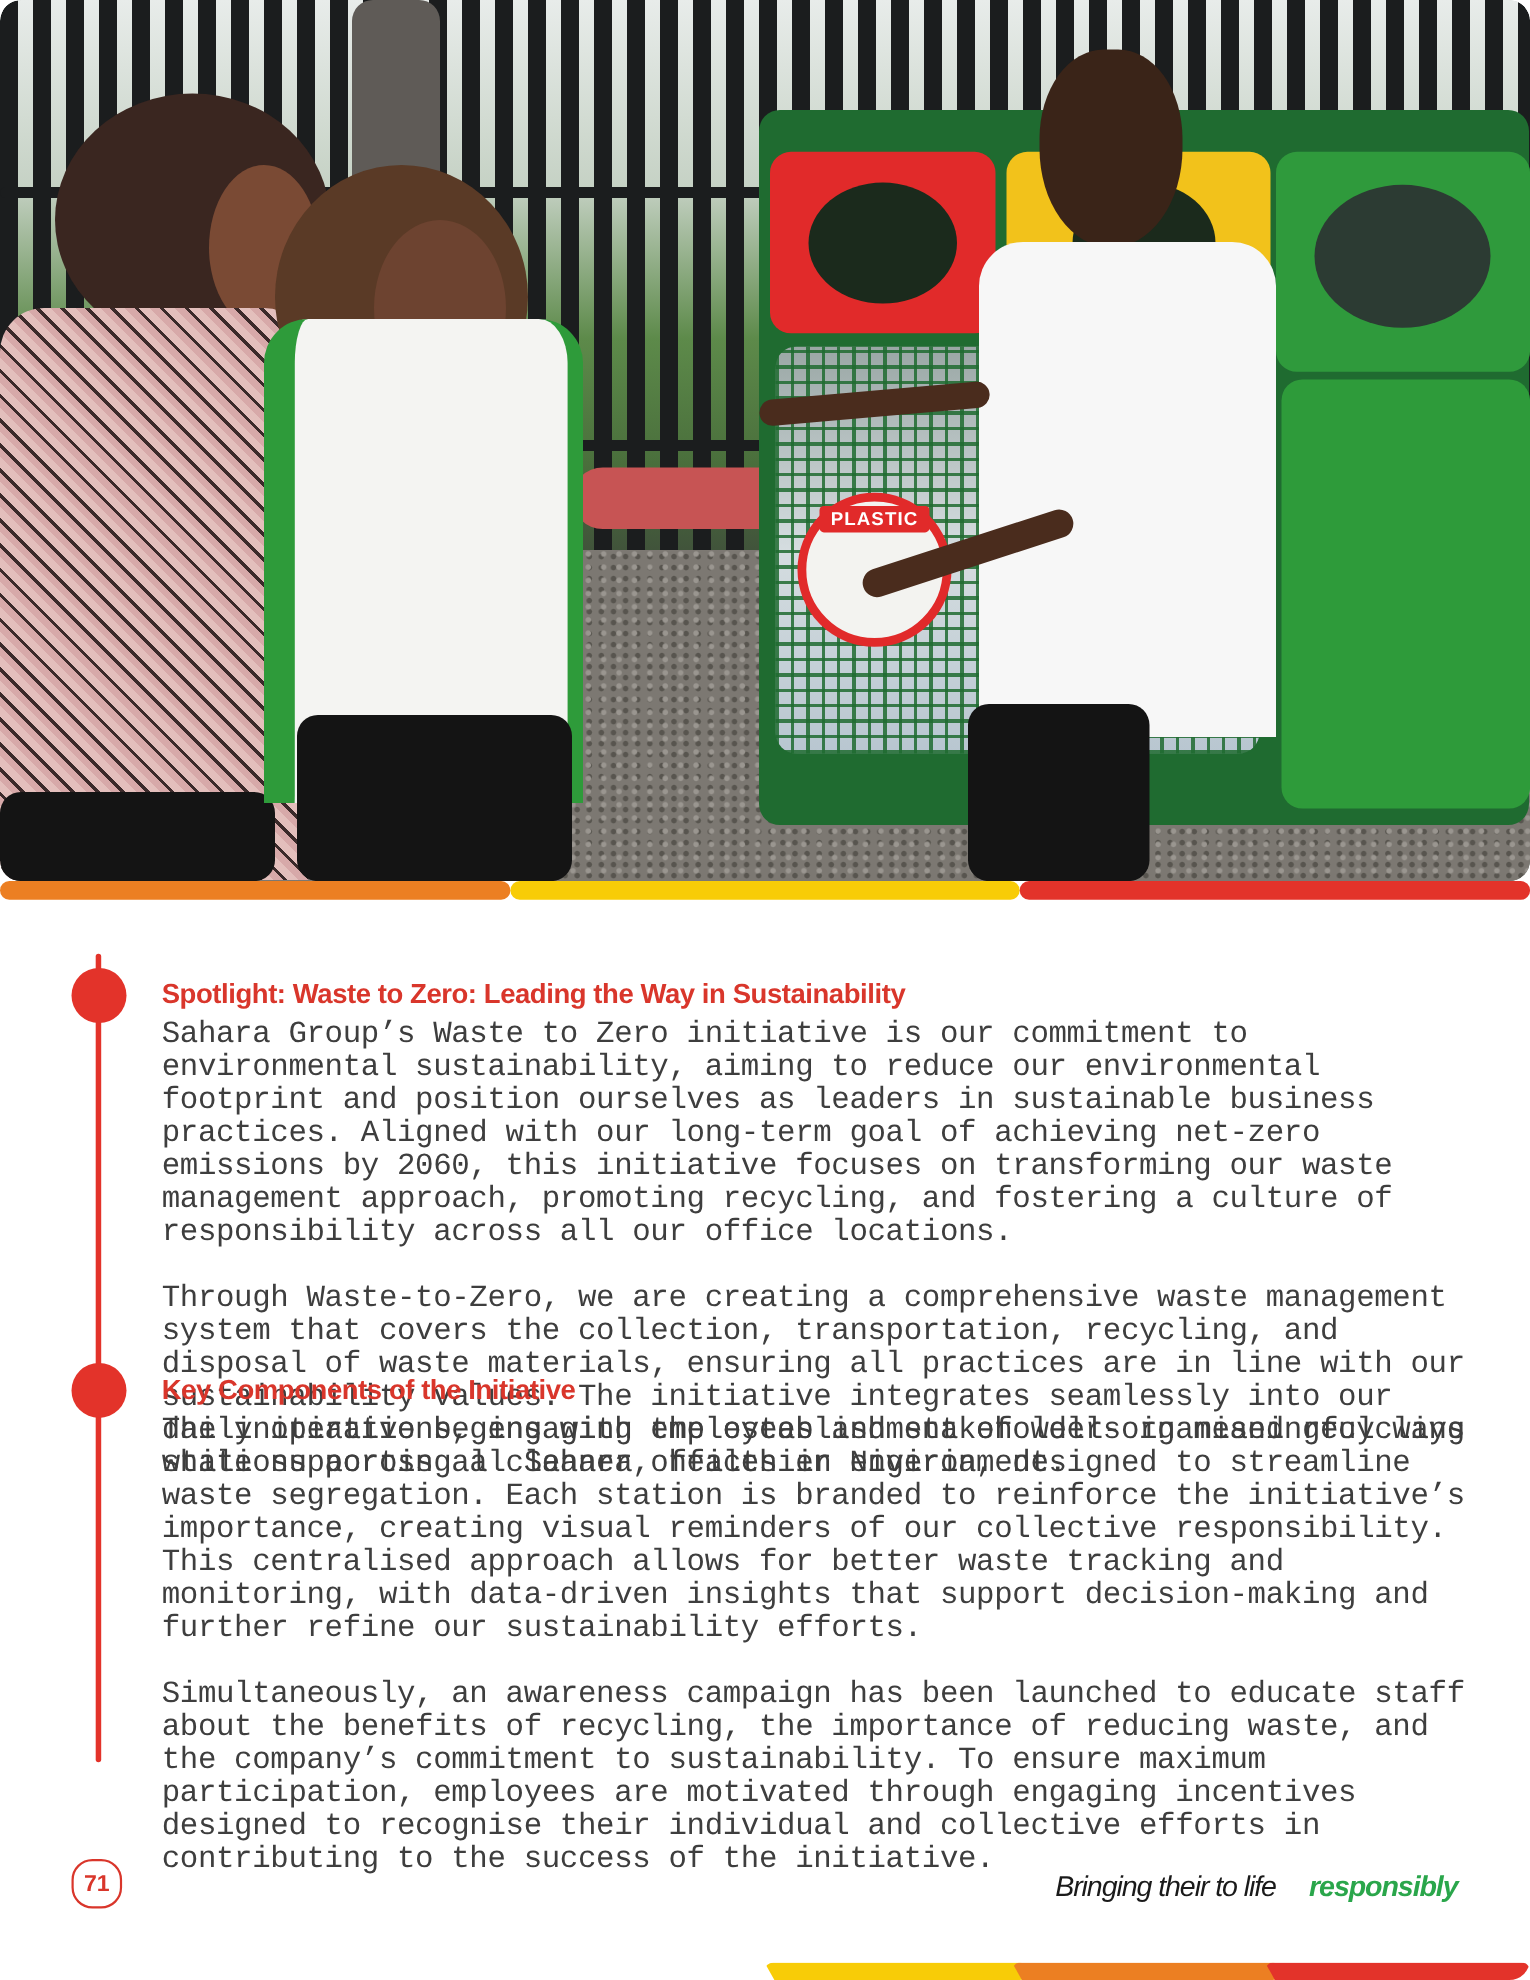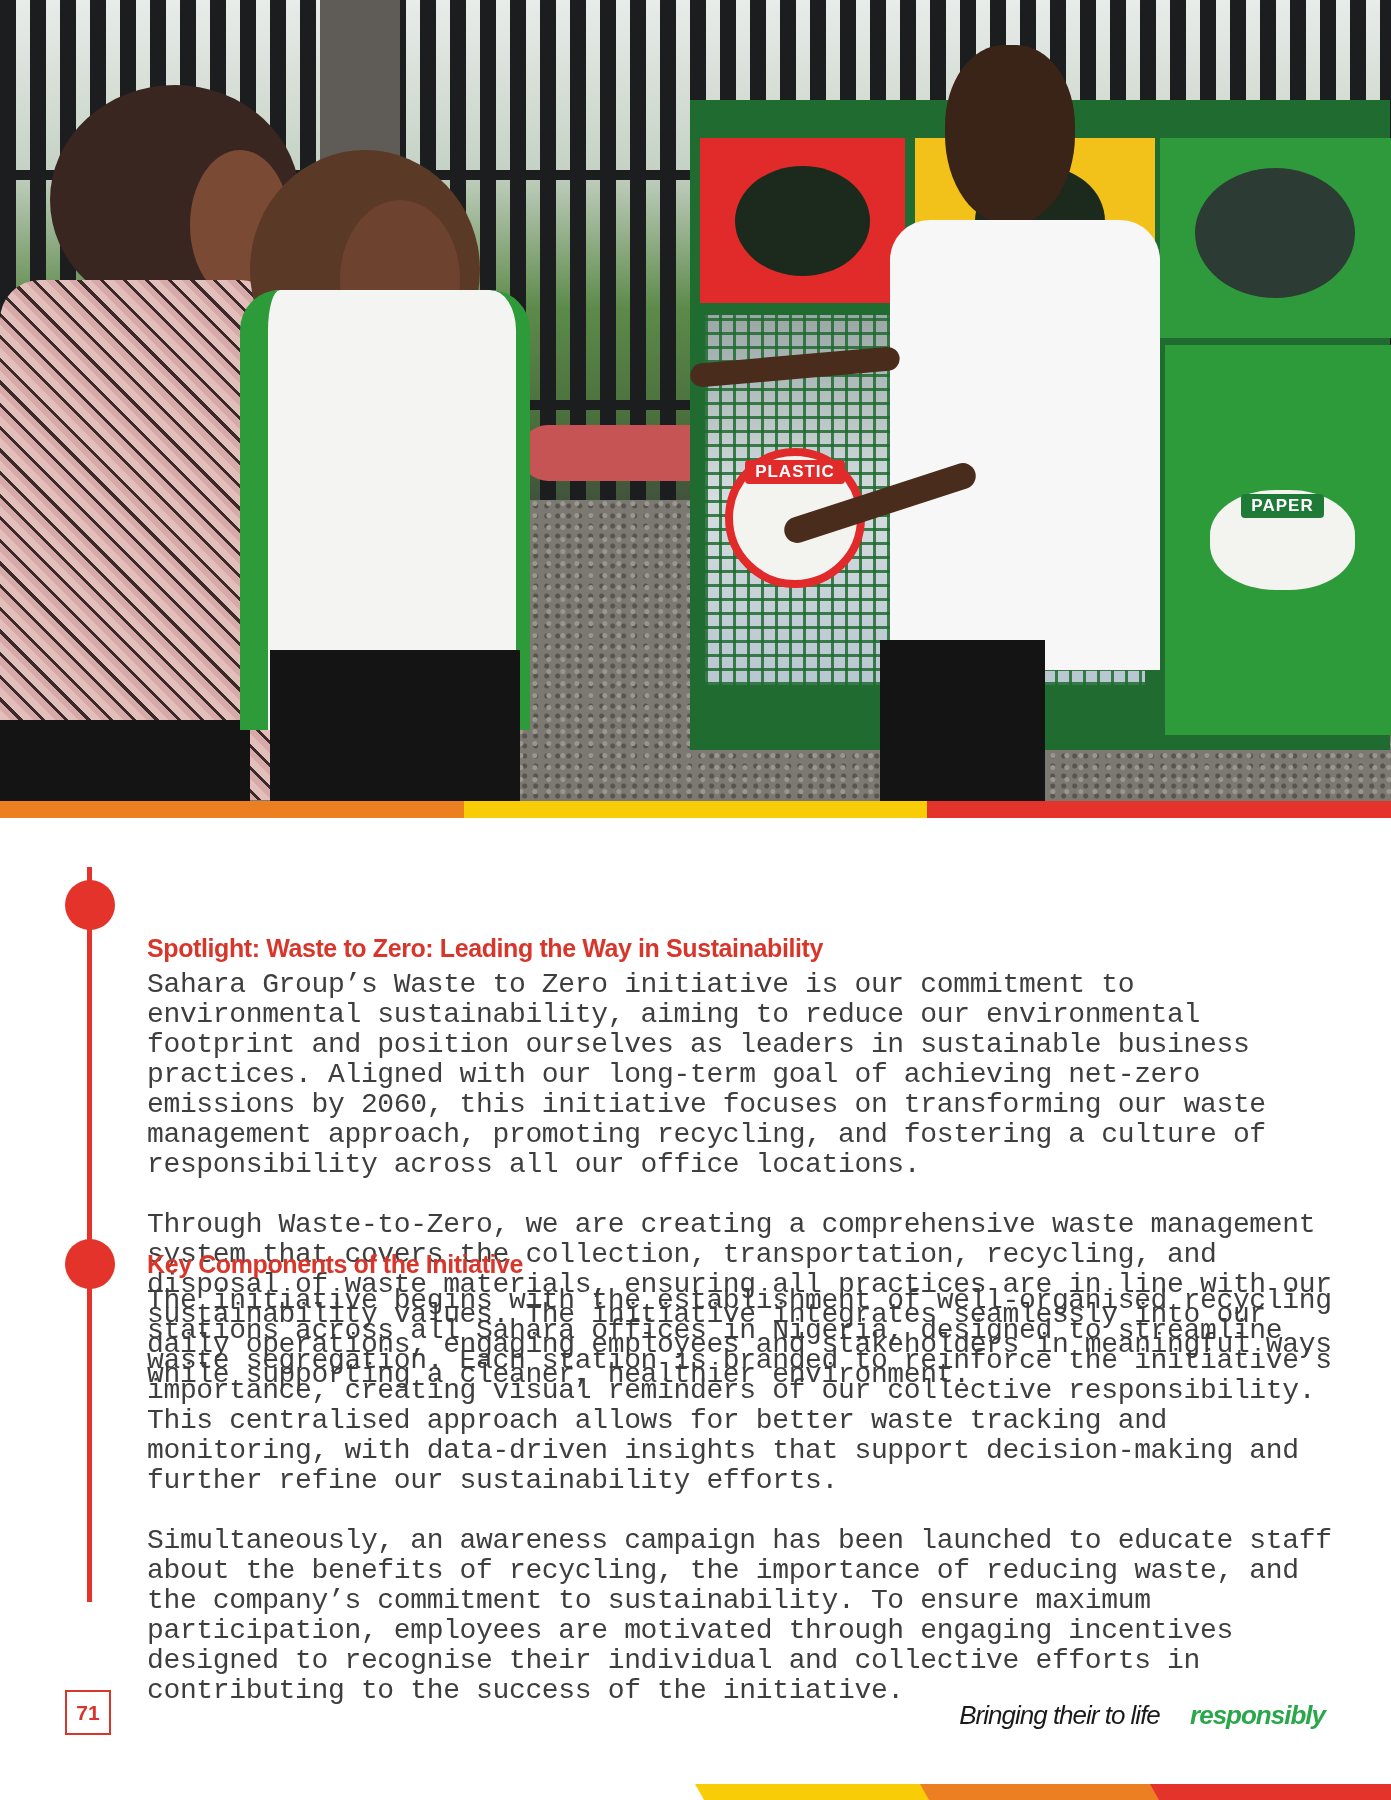--- a/index.html
+++ b/index.html
@@ -1,15 +1,15 @@
 <!DOCTYPE html>
 <html><head>
 <meta charset="utf-8">
 <style>
-  * { box-sizing: border-box; margin: 0; padding: 0; }
+  * { box-sizing: border-box; margin: 0; padding: 0; border-radius: 19px; }
   html, body { width: 1391px; height: 1800px; background: #ffffff; overflow: hidden; }
   body { position: relative; font-family: "Liberation Sans", sans-serif; }
 
   
   .photo {
     position: absolute; left: 0; top: 0; width: 1391px; height: 801px;
     overflow: hidden;
     background: linear-gradient(180deg, #cfd6d2 0%, #b9c2b8 40%, #8a8f88 70%, #6d6e6a 100%);
   }
   .fence {
@@ -65,21 +65,21 @@
   .timeline-dot { position: absolute; width: 50px; height: 50px; border-radius: 50%; background: #e3332a; }
   .heading {
     font-family: "Liberation Sans", sans-serif; font-weight: bold; color: #d9362b;
     font-size: 25px; letter-spacing: -0.4px; line-height: 40px;
   }
   .para {
     font-family: Liberation Mono, monospace; color: #3e3e3e; font-size: 28px;
     line-height: 30px; letter-spacing: -0.35px; font-weight: 300;
   }
   .para + .para { margin-top: 30px; }
-  .section-1 { position: absolute; left: 147px; top: 884px; width: 1200px; margin-top: 44px; }
+  .section-1 { position: absolute; left: 147px; top: 884px; width: 1200px; }
   .section-2 { position: absolute; left: 147px; top: 1244px; width: 1200px; }
   .section-1 .para:first-of-type, .section-2 .para:first-of-type { margin-top: 2px; }
 
   
   .page-num {
     position: absolute; left: 65px; top: 1690px; width: 46px; height: 45px;
     border: 2px solid #d9362b; color: #d9362b; font-weight: bold; font-size: 21px;
     display: flex; align-items: center; justify-content: center;
   }
   .tagline {
@@ -107,23 +107,20 @@
     <div class="bin-hole" style="left:60px;top:28px;width:130px;height:110px;"></div>
   </div>
   <div class="bin-green-top">
     <div class="bin-hole" style="left:35px;top:30px;width:160px;height:130px;background:#2c3b33;"></div>
   </div>
   <div class="mesh"></div>
   <div class="bin-green"></div>
 
   <div class="label-sign" style="left:725px;top:448px;width:140px;height:140px;border:8px solid #e12a2a;">
     <span class="label-text" style="top:4px;background:#e12a2a;">PLASTIC</span>
-  </div>
-  <div class="label-sign" style="left:1210px;top:490px;width:145px;height:100px;border-radius:45%;">
-    <span class="label-text" style="top:4px;background:#1e7a36;">PAPER</span>
   </div>
 
   <div class="person">
     <div class="head" style="left:50px;top:85px;width:250px;height:230px;background:#3a2620;"></div>
     <div class="head" style="left:190px;top:150px;width:100px;height:150px;background:#7a4a34;"></div>
     <div class="shirt" style="left:0;top:280px;width:280px;height:520px;background:repeating-linear-gradient(45deg,#d7a9a9 0 6px,#3b2a2a 6px 9px,#e3bfbc 9px 16px);"></div>
     <div class="pants" style="left:0;top:720px;width:250px;height:81px;"></div>
   </div>
 
   <div class="person">

